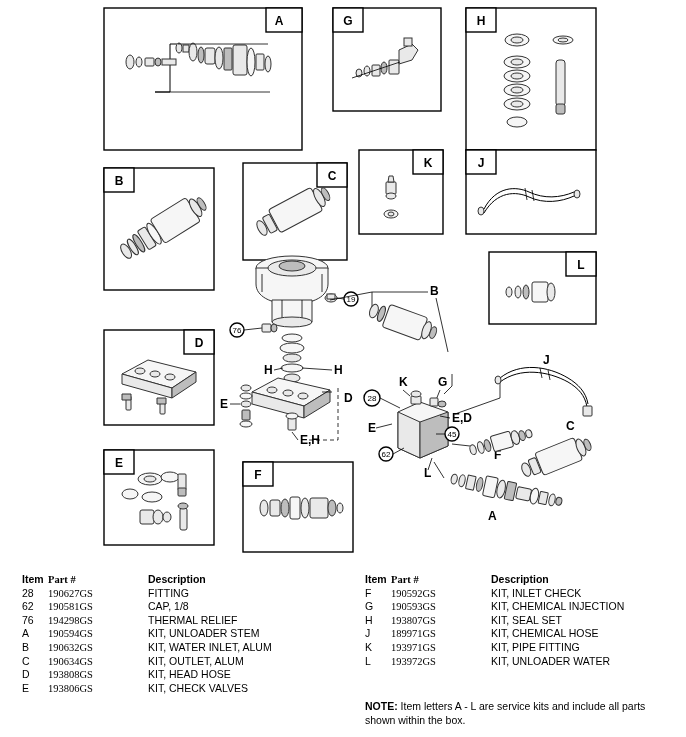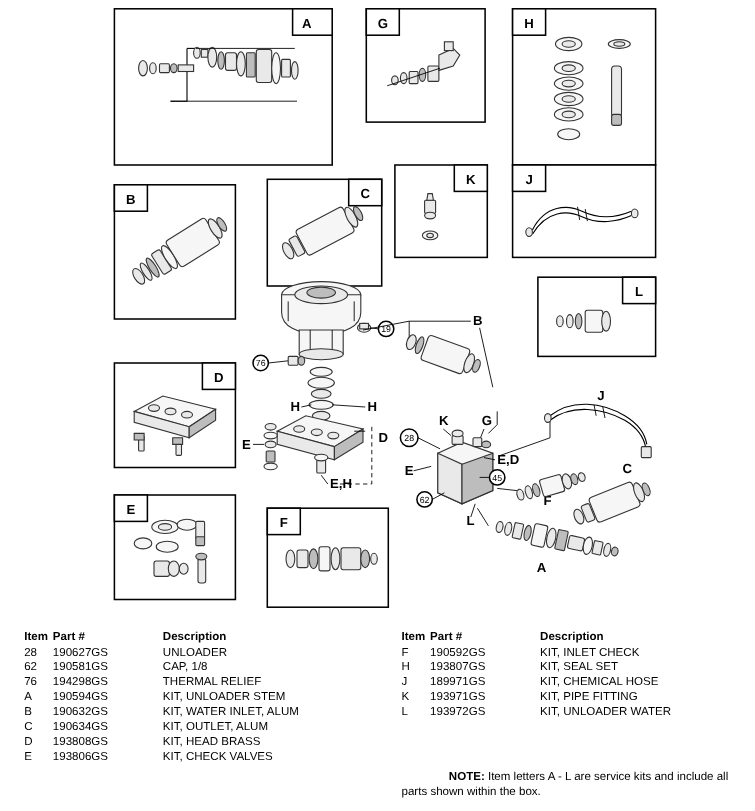--- a/index.html
+++ b/index.html
@@ -43,34 +43,35 @@
   .legend-row {
     white-space: nowrap;
   }
   .col-item {
     display: inline-block;
     width: 26px;
   }
   .col-part {
     display: inline-block;
     width: 100px;
+    font-family: Liberation Serif, serif;
   }
   .col-desc {
     display: inline-block;
     text-align: right;
   }
   .note {
     position: absolute;
     left: 365px;
     top: 134px;
     width: 300px;
     font-size: 10.5px;
     line-height: 14px;
   }
-  .note b { font-weight: bold; margin-left: 43px; }
+  .note b { font-weight: bold; }
 </style>
 </head>
 <body>
 
 <svg id="diagram" viewBox="0 0 686 565" xmlns="http://www.w3.org/2000/svg">
   <defs>
     <style>
       .bx { fill:#ffffff; stroke:#000000; stroke-width:1.4; }
       .pt { fill:#e9e9e9; stroke:#333333; stroke-width:1; }
       .ptd { fill:#bdbdbd; stroke:#333333; stroke-width:1; }
@@ -414,35 +415,36 @@
     <ellipse class="pt" cx="498" cy="380" rx="3" ry="4"></ellipse>
     <rect class="pt" x="583" y="406" width="9" height="10" rx="1"></rect>
   </g>
 </svg>
 
 <div class="legend">
   <div class="legend-col left">
     <div class="legend-head">
       <span class="col-item">Item</span><span class="col-part">Part #</span><span class="col-desc">Description</span>
     </div>
-    <div class="legend-row"><span class="col-item">28</span><span class="col-part">190627GS</span><span class="col-desc">UNLOADER</span></div>
+    <div class="legend-row"><span class="col-item">28</span><span class="col-part">190627GS</span><span class="col-desc">FITTING</span></div>
     <div class="legend-row"><span class="col-item">62</span><span class="col-part">190581GS</span><span class="col-desc">CAP, 1/8</span></div>
     <div class="legend-row"><span class="col-item">76</span><span class="col-part">194298GS</span><span class="col-desc">THERMAL RELIEF</span></div>
     <div class="legend-row"><span class="col-item">A</span><span class="col-part">190594GS</span><span class="col-desc">KIT, UNLOADER STEM</span></div>
     <div class="legend-row"><span class="col-item">B</span><span class="col-part">190632GS</span><span class="col-desc">KIT, WATER INLET, ALUM</span></div>
     <div class="legend-row"><span class="col-item">C</span><span class="col-part">190634GS</span><span class="col-desc">KIT, OUTLET, ALUM</span></div>
-    <div class="legend-row"><span class="col-item">D</span><span class="col-part">193808GS</span><span class="col-desc">KIT, HEAD BRASS</span></div>
+    <div class="legend-row"><span class="col-item">D</span><span class="col-part">193808GS</span><span class="col-desc">KIT, HEAD HOSE</span></div>
     <div class="legend-row"><span class="col-item">E</span><span class="col-part">193806GS</span><span class="col-desc">KIT, CHECK VALVES</span></div>
   </div>
 
   <div class="legend-col right">
     <div class="legend-head">
       <span class="col-item">Item</span><span class="col-part">Part #</span><span class="col-desc">Description</span>
     </div>
     <div class="legend-row"><span class="col-item">F</span><span class="col-part">190592GS</span><span class="col-desc">KIT, INLET CHECK</span></div>
+    <div class="legend-row"><span class="col-item">G</span><span class="col-part">190593GS</span><span class="col-desc">KIT, CHEMICAL INJECTION</span></div>
     <div class="legend-row"><span class="col-item">H</span><span class="col-part">193807GS</span><span class="col-desc">KIT, SEAL SET</span></div>
     <div class="legend-row"><span class="col-item">J</span><span class="col-part">189971GS</span><span class="col-desc">KIT, CHEMICAL HOSE</span></div>
     <div class="legend-row"><span class="col-item">K</span><span class="col-part">193971GS</span><span class="col-desc">KIT, PIPE FITTING</span></div>
     <div class="legend-row"><span class="col-item">L</span><span class="col-part">193972GS</span><span class="col-desc">KIT, UNLOADER WATER</span></div>
   </div>
 
   <div class="note">
     <b>NOTE:</b><span> Item letters A - L are service kits and include all parts shown within the box.</span>
   </div>
 </div>

